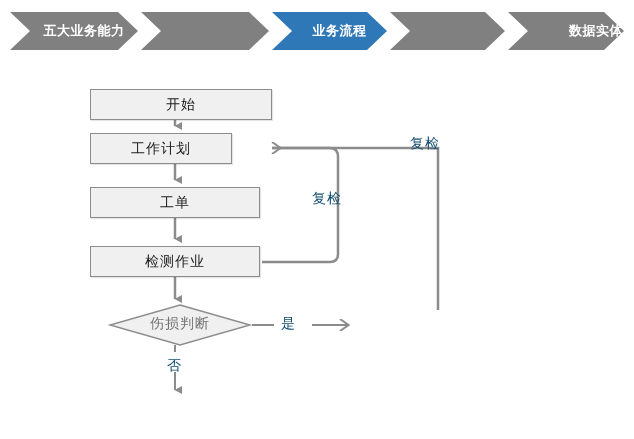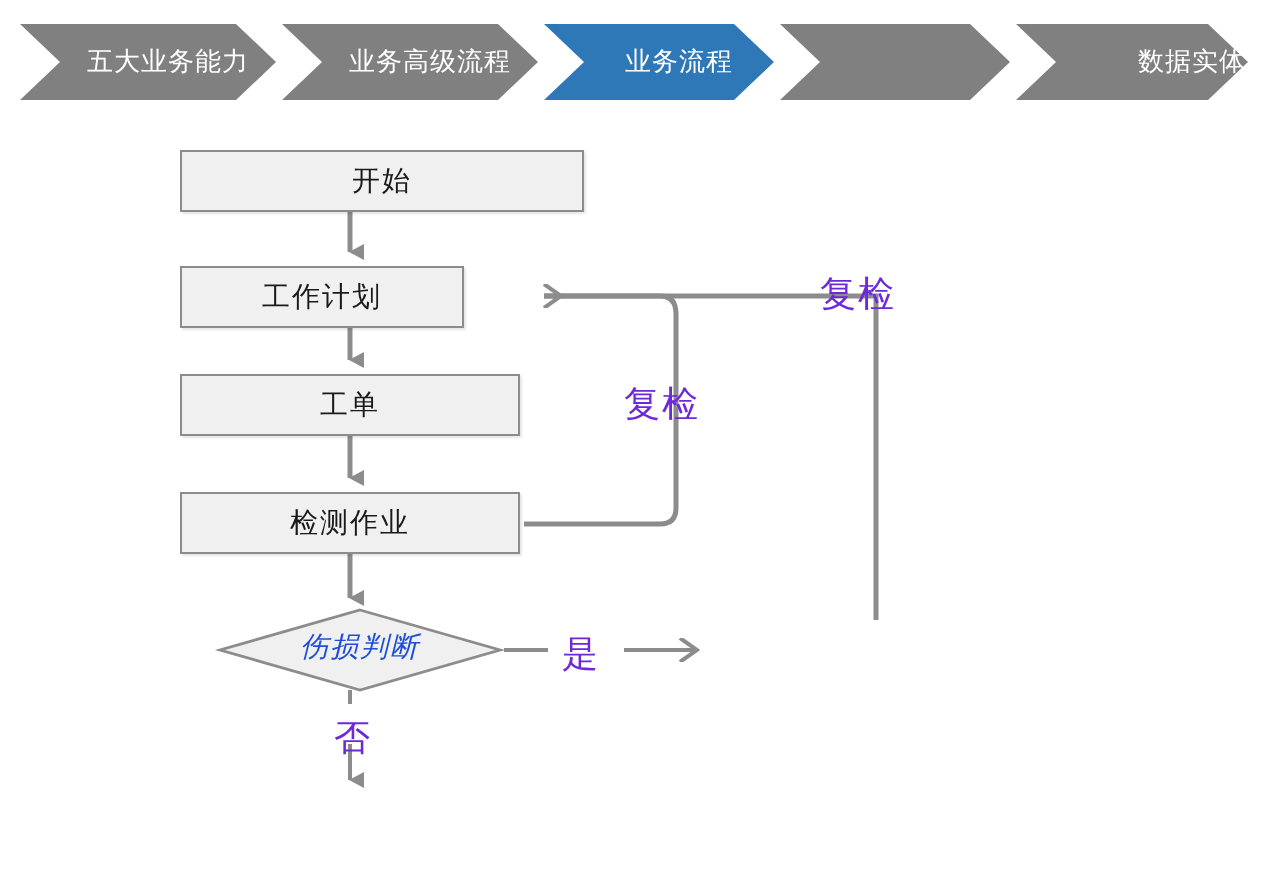--- a/index.html
+++ b/index.html
@@ -20,21 +20,21 @@
     position: absolute;
     left: 0;
     top: 12px;
     width: 634px;
     height: 38px;
   }
   .chev-label {
     position: absolute;
     color: #ffffff;
     font-size: 13px;
-    font-weight: normal;
+    font-weight: bold;
     letter-spacing: 0.5px;
     white-space: nowrap;
     text-align: center;
     line-height: 38px;
     top: 0;
     pointer-events: none;
   }
 
   
   #flow-stage {
@@ -54,34 +54,33 @@
     align-items: center;
     justify-content: center;
     font-size: 14px;
     color: #1a1a1a;
     letter-spacing: 1px;
     box-shadow: 1px 1px 1px rgba(0,0,0,0.10);
   }
 
   .edge-label {
     position: absolute;
-    font-size: 18px;
-    color: #6d28d9;
+    font-size: 14px;
+    color: #0c4a6e;
     letter-spacing: 1px;
     white-space: nowrap;
   }
 
   .diamond-label {
     position: absolute;
     font-size: 14px;
-    color: #1d4ed8;
+    color: #737373;
     letter-spacing: 1px;
     white-space: nowrap;
     text-align: center;
-    font-style: italic;
   }
 
   svg.overlay {
     position: absolute;
     left: 0;
     top: 0;
     width: 634px;
     height: 439px;
     pointer-events: none;
   }
@@ -97,21 +96,20 @@
     <polygon points="141,0 249,0 269,19 249,38 141,38 161,19" fill="#808080"></polygon>
 
     <polygon points="272,0 367,0 387,19 367,38 272,38 292,19" fill="#2E78B8"></polygon>
 
     <polygon points="390,0 485,0 505,19 485,38 390,38 410,19" fill="#808080"></polygon>
 
     <polygon points="508,0 604,0 624,19 604,38 508,38 528,19" fill="#808080"></polygon>
   </svg>
 
   <div class="chev-label" style="left:30px;  width:108px;">五大业务能力</div>
-  <div class="chev-label" style="left:161px; width:108px;">业务高级流程</div>
   <div class="chev-label" style="left:292px; width:95px;text-align:center;">业务流程</div>
   <div class="chev-label" style="left:548px; width:96px;">数据实体</div>
 </div>
 
 <div id="flow-stage">
 
   <svg class="overlay" viewBox="0 0 634 439">
     <defs>
       <marker id="arrowDown" markerWidth="10" markerHeight="10" refX="5" refY="8" orient="auto" markerUnits="userSpaceOnUse">
         <path d="M1,1 L5,8.5 L9,1 Z" fill="#8C8C8C"></path>
@@ -138,21 +136,21 @@
     <line x1="312" y1="325" x2="348" y2="325" stroke="#8C8C8C" stroke-width="2" marker-end="url(#arrowRight)"></line>
 
     <line x1="175" y1="345" x2="175" y2="352" stroke="#8C8C8C" stroke-width="2"></line>
     <line x1="175" y1="372" x2="175" y2="390" stroke="#8C8C8C" stroke-width="2" marker-end="url(#arrowDown)"></line>
 
     <path d="M262,262 L330,262 Q338,262 338,254 L338,157 Q338,148 330,148 L272,148" fill="none" stroke="#8C8C8C" stroke-width="2.5" marker-end="url(#arrowLeft)"></path>
 
     <path d="M438,310 L438,148 L272,148" fill="none" stroke="#8C8C8C" stroke-width="2.5"></path>
   </svg>
 
-  <div class="node" style="left:90px;  top:75px;  width:202px; height:31px;">
+  <div class="node" style="left:90px;  top:89px;  width:182px; height:31px;">
     <span>开始</span>
   </div>
 
   <div class="node" style="left:90px;  top:133px; width:142px; height:31px;">
     <span>工作计划</span>
   </div>
 
   <div class="node" style="left:90px;  top:246px; width:170px; height:31px;">
     <span>检测作业</span>
   </div>

